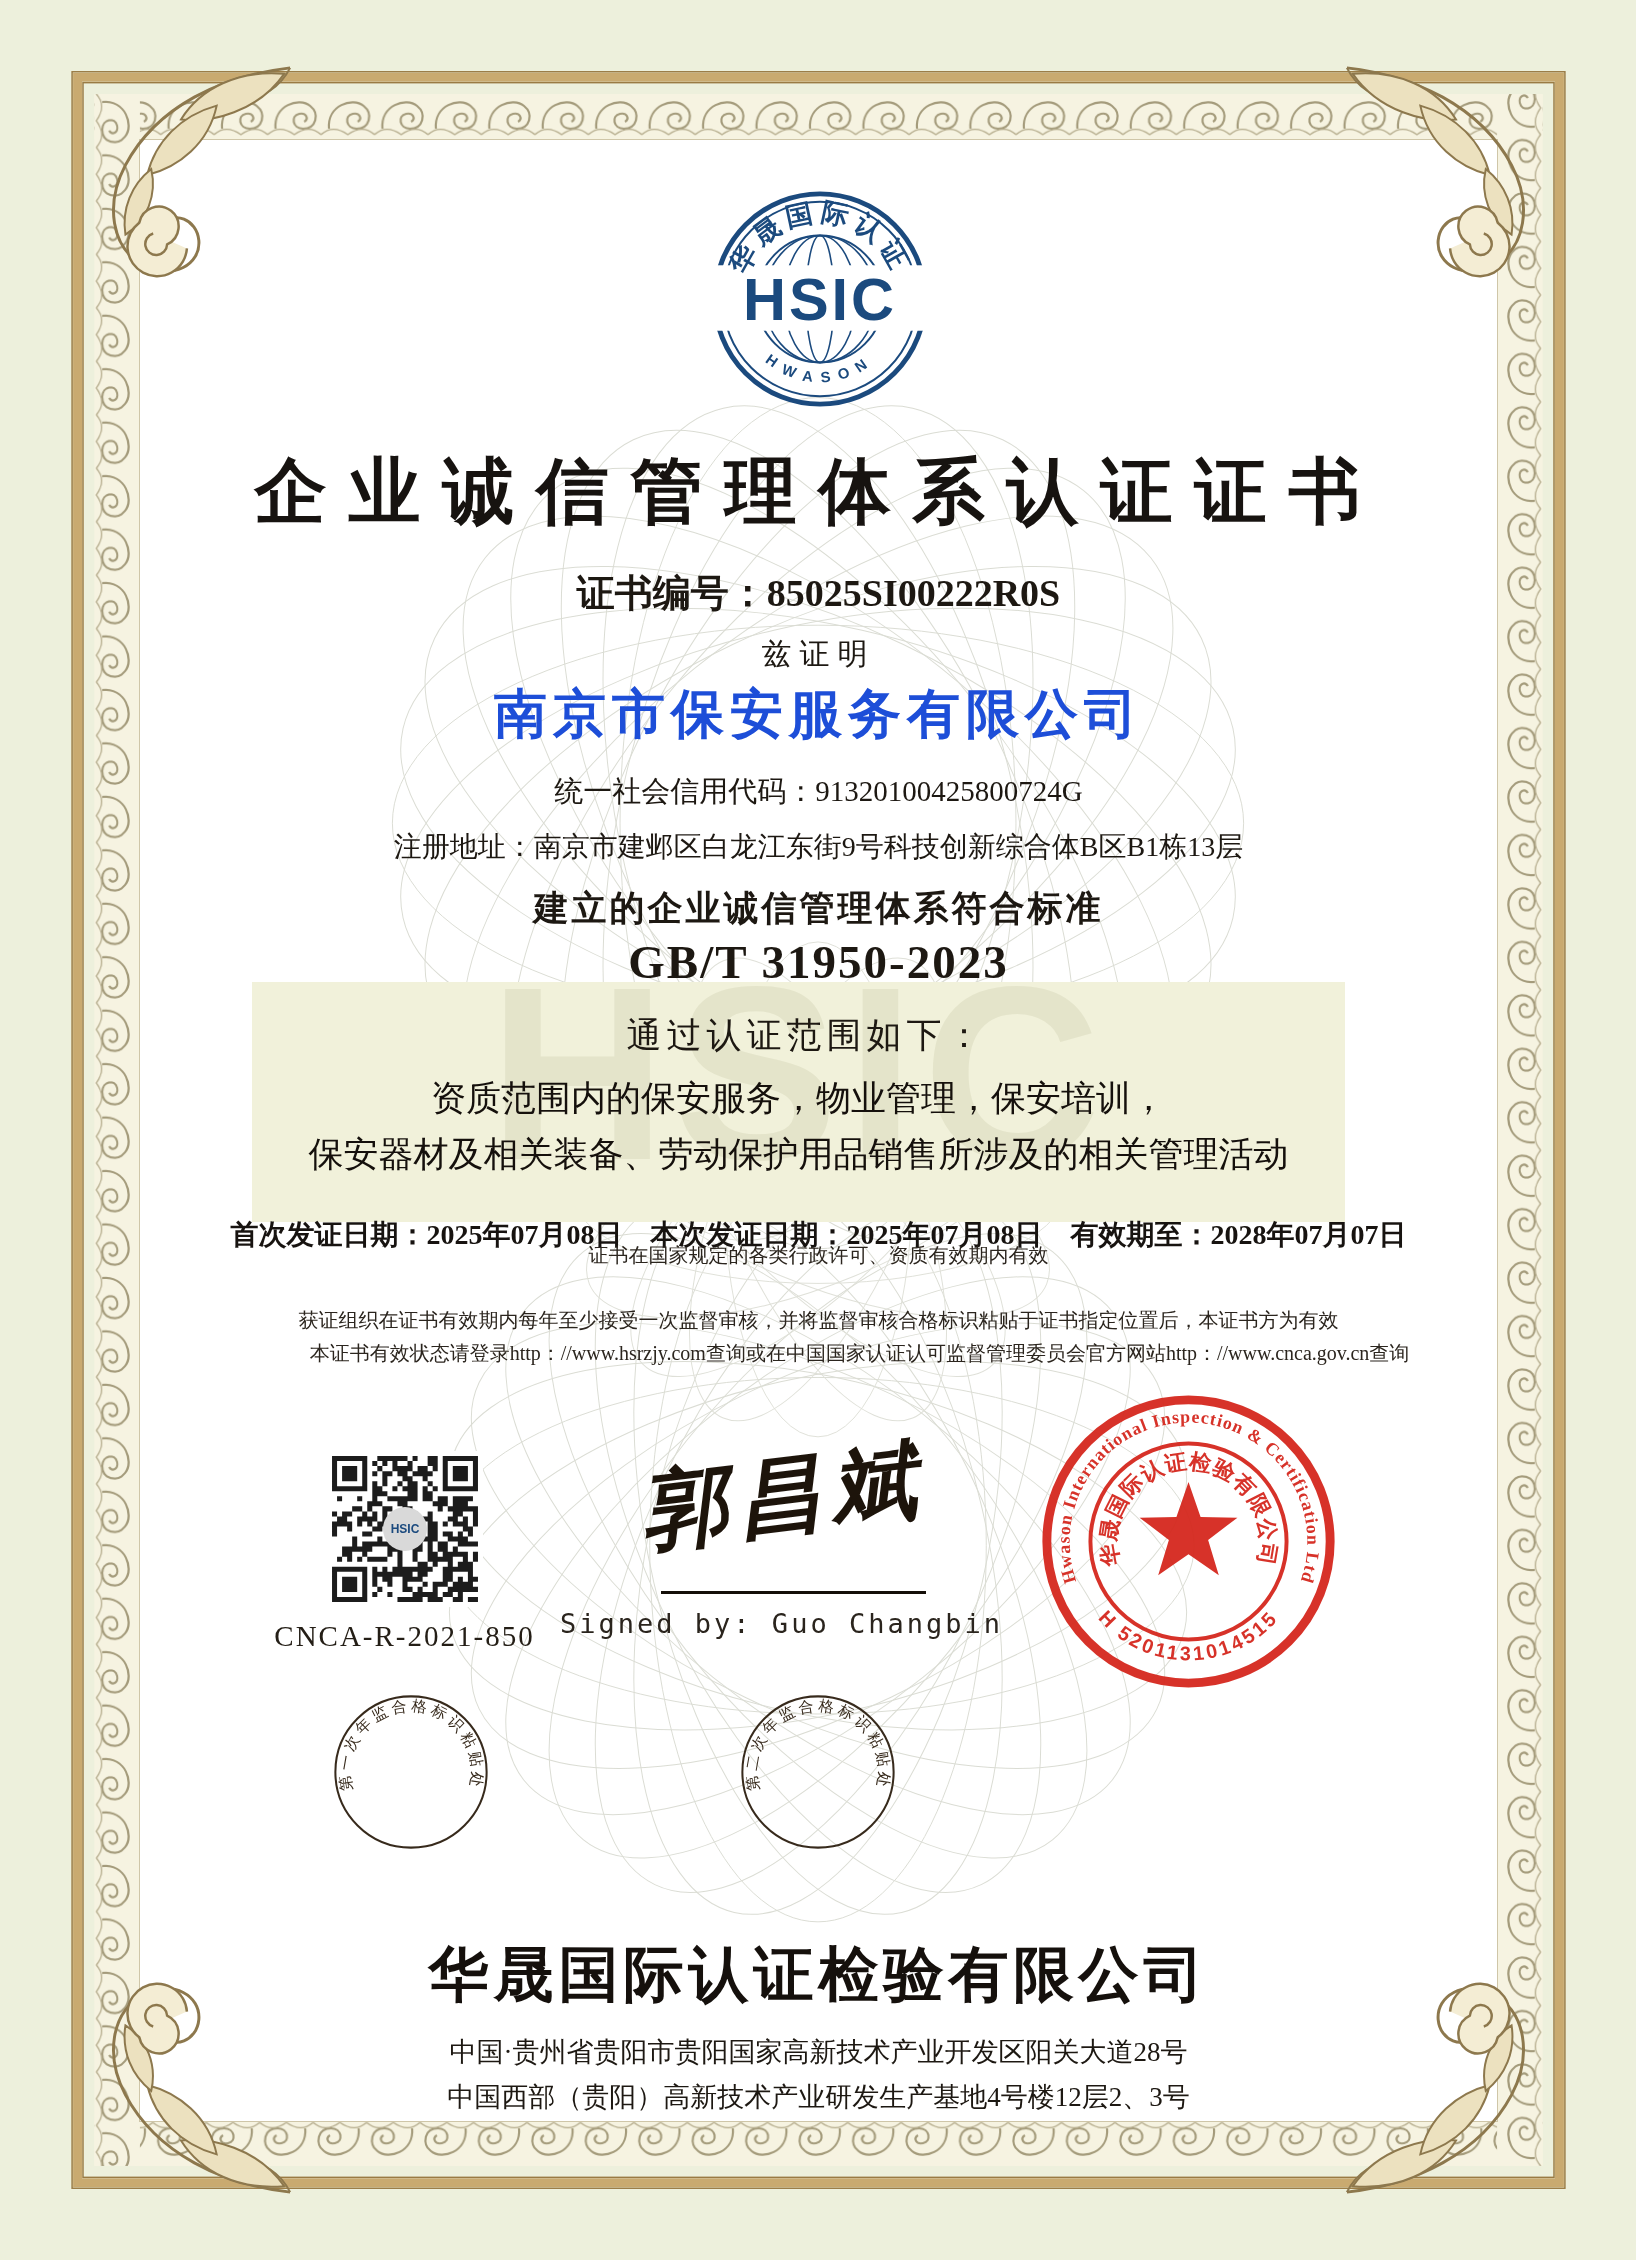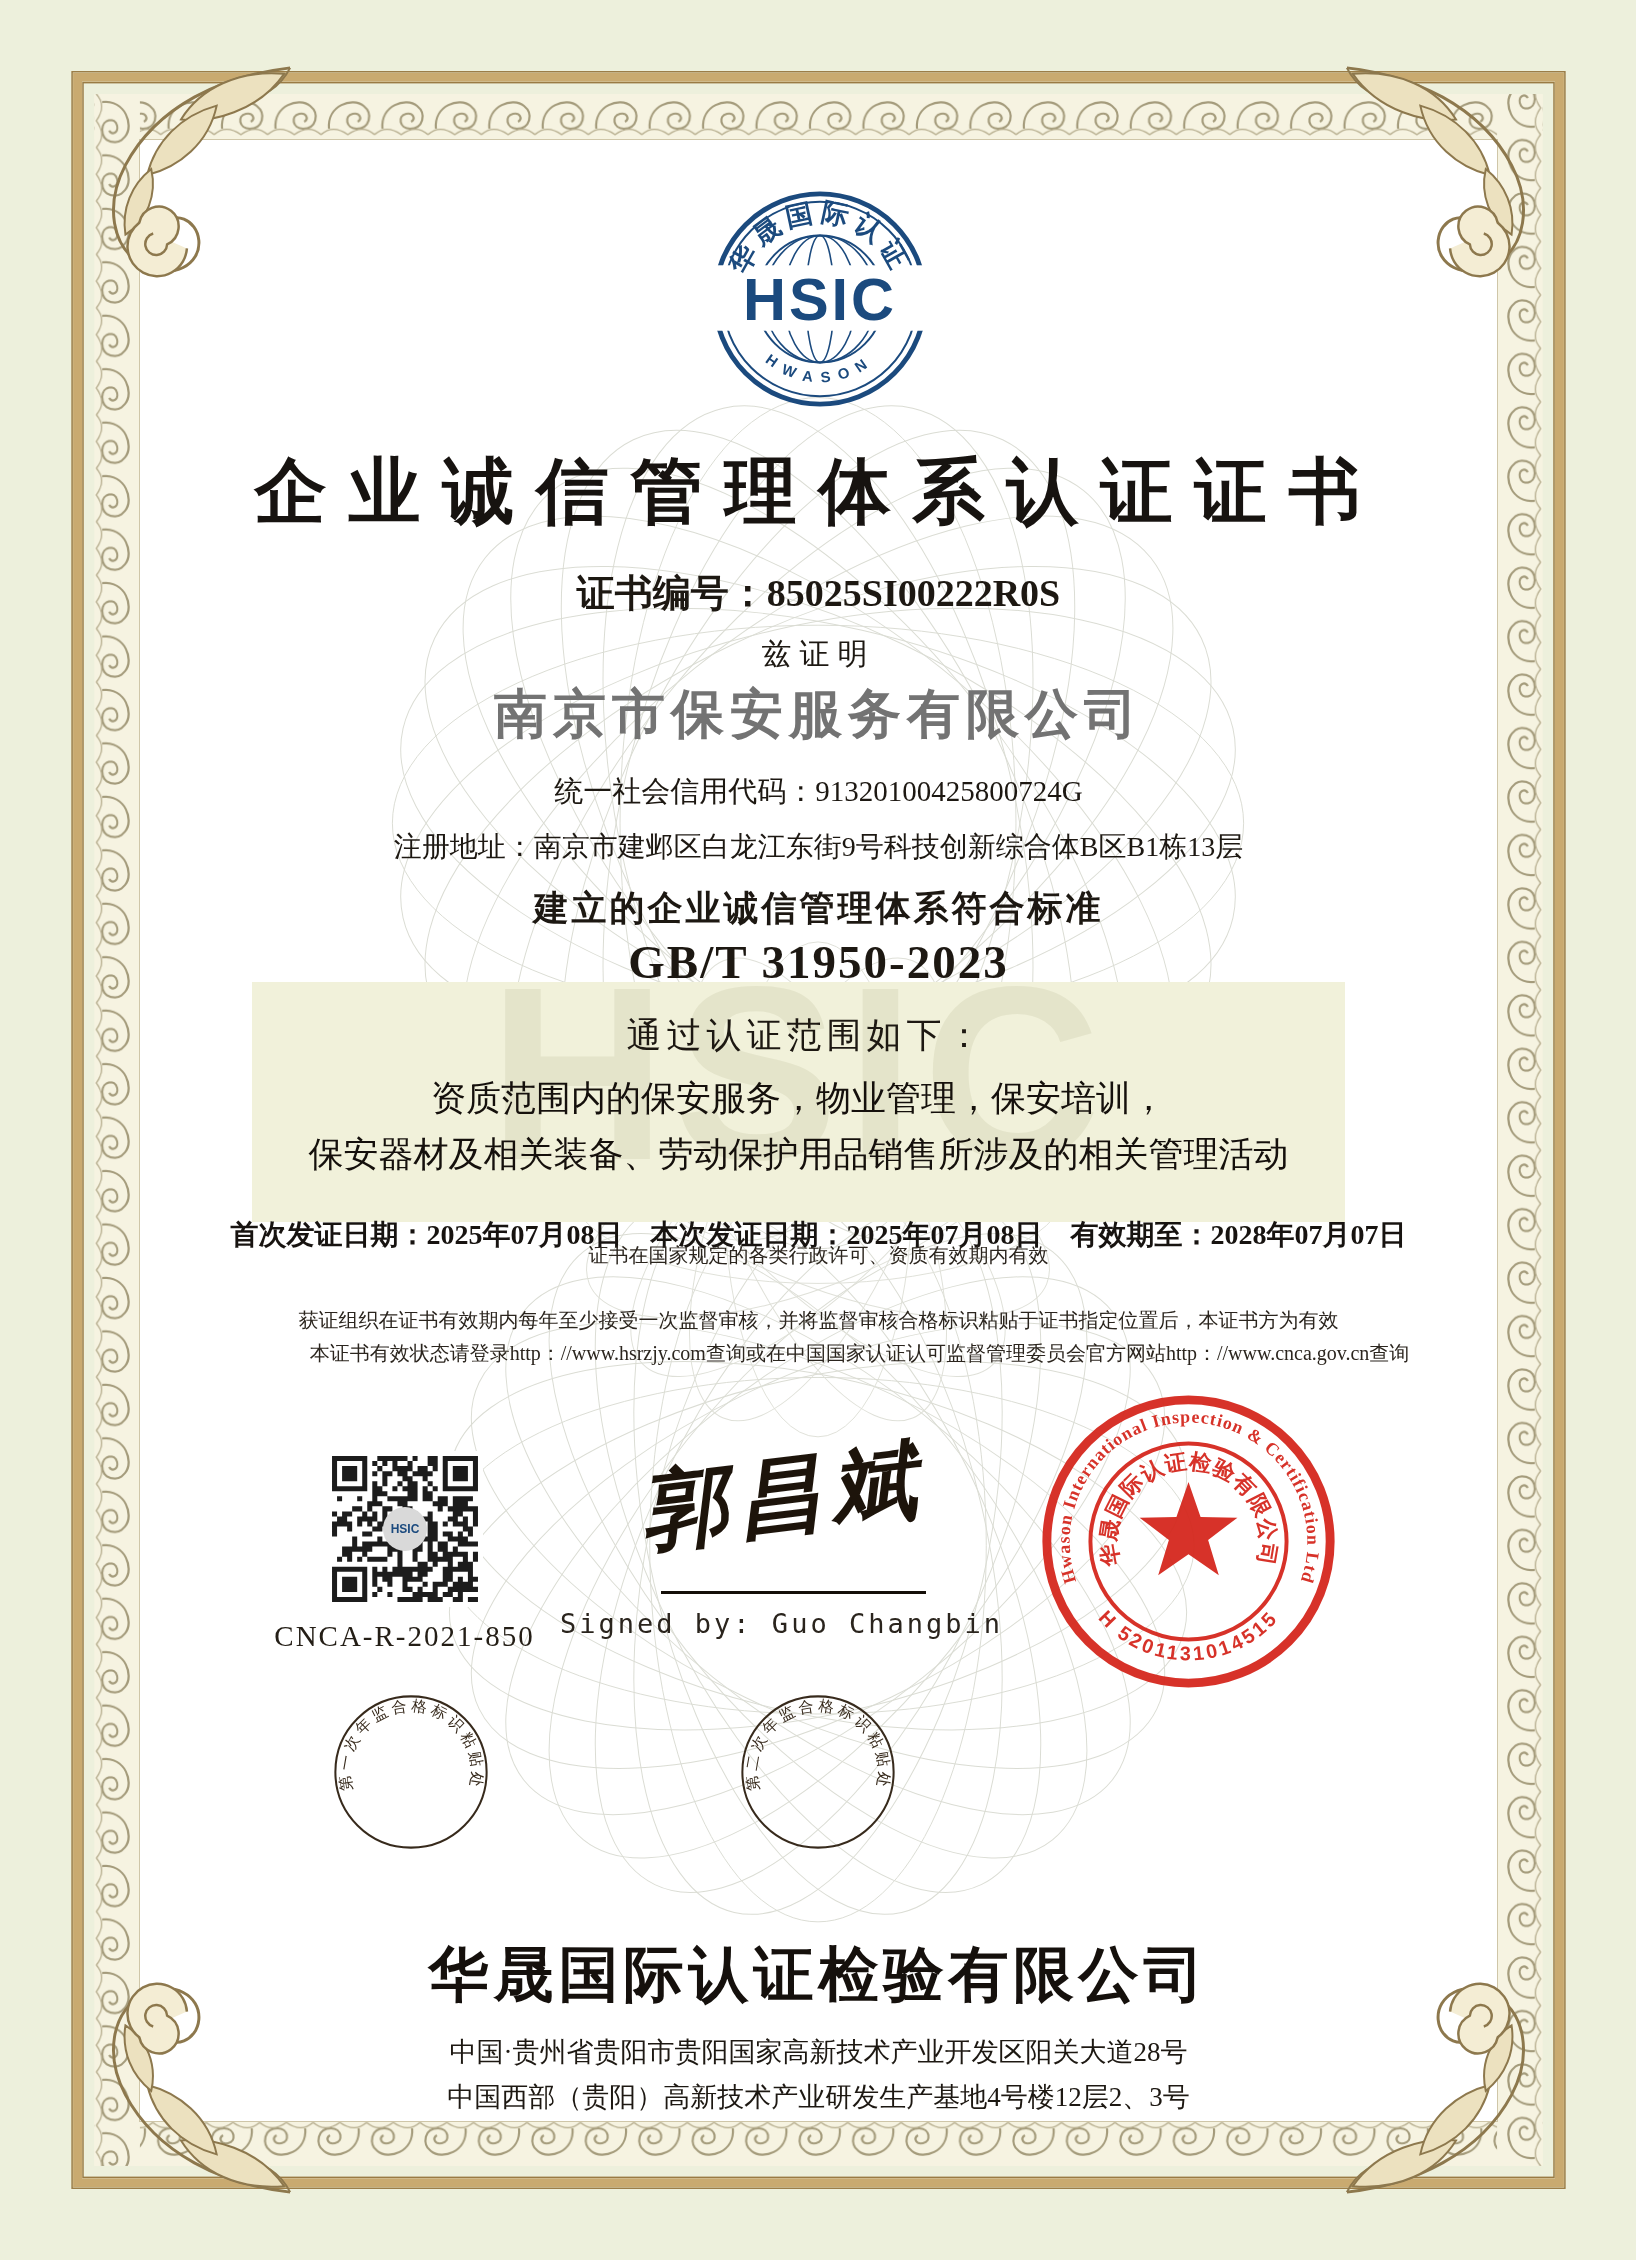--- a/index.html
+++ b/index.html
@@ -11,21 +11,21 @@
                box-shadow:0 0 0 1px #cfc6a8;overflow:hidden;}
   .corner{width:248px;height:248px;pointer-events:none;}
   .c-tl{left:54px;top:54px;}
   .c-tr{right:54px;top:54px;transform:scaleX(-1);}
   .c-bl{left:54px;bottom:54px;transform:scaleY(-1);}
   .c-br{right:54px;bottom:54px;transform:scale(-1,-1);}
   .centered{left:140px;width:1357px;text-align:center;color:#1d1812;}
   .title{top:444px;font-size:72px;font-weight:700;letter-spacing:22px;color:#171310;}
   .certno{top:568px;font-size:38px;font-weight:700;}
   .certify{top:634px;font-size:30px;letter-spacing:8px;font-family:"Liberation Sans","DejaVu Sans",sans-serif;}
-  .company{top:679px;font-size:53px;font-weight:700;letter-spacing:6px;color:#737373;}
+  .company{top:679px;font-size:53px;font-weight:700;letter-spacing:6px;color:#1d4ed8;}
   .uscc{top:772px;font-size:29px;}
   .regaddr{top:828px;font-size:28px;}
   .std-intro{top:885px;font-size:35px;font-weight:600;letter-spacing:3px;}
   .std-code{top:935px;font-size:47px;font-weight:700;letter-spacing:2px;}
   .scope-block{left:252px;top:982px;width:1093px;height:240px;background:#f1f1da;}
   .scope-wm{position:absolute;left:0;top:-28px;width:100%;text-align:center;font-size:246px;
             font-weight:800;letter-spacing:8px;color:#e4e4ca;
             font-family:"Liberation Sans","DejaVu Sans",sans-serif;line-height:240px;}
   .scope-head{position:absolute;left:8px;top:30px;width:100%;text-align:center;font-size:35px;
               letter-spacing:5px;color:#1d1812;}

